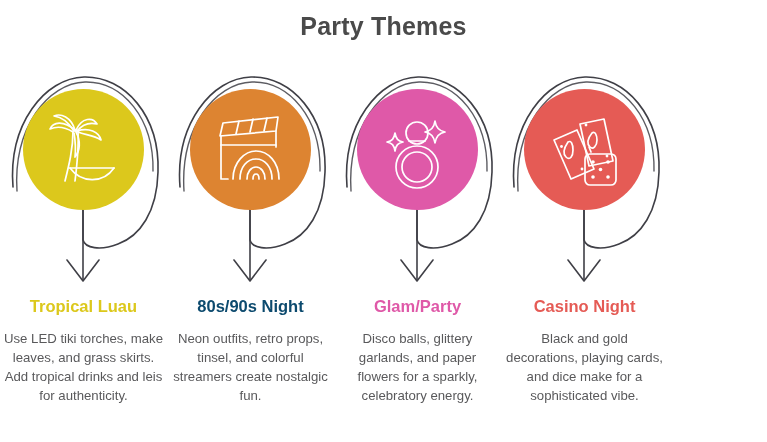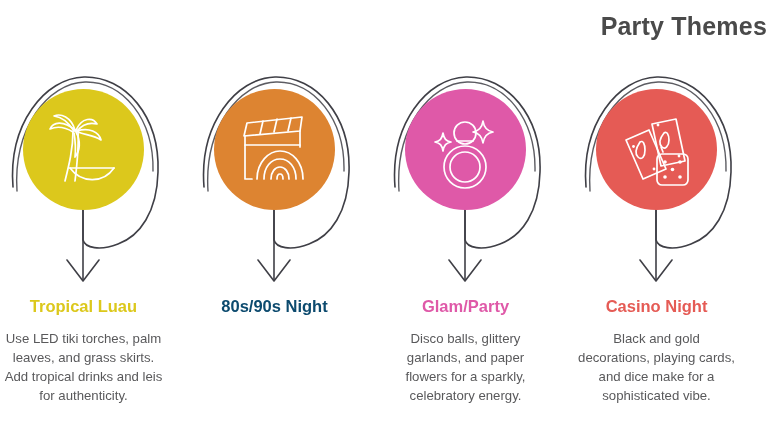--- a/index.html
+++ b/index.html
@@ -13,37 +13,36 @@
     font-family: "Liberation Sans", sans-serif;
     overflow: hidden;
     position: relative;
   }
 
   #page-title {
     position: absolute;
     top: 12px;
     left: 0;
     width: 767px;
-    text-align: right;
+    text-align: center;
     font-size: 25px;
     font-weight: bold;
     color: #4a4a4a;
     letter-spacing: 0.2px;
   }
 
   #cards {
     position: absolute;
     top: 72px;
     left: 0;
     width: 767px;
     height: 370px;
     display: flex;
     flex-direction: row;
     justify-content: flex-start;
-    gap: 24px;
   }
 
   .card {
     width: 167px;
     position: relative;
     display: flex;
     flex-direction: column;
     align-items: center;
   }
 
@@ -121,21 +120,21 @@
             <path d="M54 42 C 66 38, 76 43, 78 51 C 71 46, 62 46, 55 43"></path>
             <path d="M53 43 C 58 52, 57 62, 52 68 C 53 59, 52 50, 51 44"></path>
             <circle cx="52.5" cy="41.5" r="1.6" fill="#ffffff" stroke="none"></circle>
             <path d="M47 79 C 58 94, 80 95, 91 79"></path>
             <path d="M47 79 L 91 79"></path>
           </g>
         </svg>
       </div>
     </div>
     <div class="card-heading" style="color:#DCC81C">Tropical Luau</div>
-    <div class="card-body">Use LED tiki torches, palm leaves, and grass skirts. Add tropical drinks and leis for authenticity.</div>
+    <div class="card-body">Use LED tiki torches, make leaves, and grass skirts. Add tropical drinks and leis for authenticity.</div>
   </div>
 
   <div class="card">
     <div class="ring-wrap">
       <svg class="ring-svg" viewBox="0 0 167 213">
         <path d="M13 115 C 8 52, 45 6, 84 5 C 125 4, 160 44, 158 100 C 157 140, 140 164, 118 172 C 100 179, 85 176, 83 168 L 83 100" fill="none" stroke="#3f3f46" stroke-width="1.6" stroke-linecap="round"></path>
         <path d="M17 119 C 13 56, 48 11, 85 10 C 123 9, 154 47, 153 99" fill="none" stroke="#3f3f46" stroke-width="1.4" stroke-linecap="round" opacity="0.85"></path>
         <path d="M83 112 L 83 208" fill="none" stroke="#3f3f46" stroke-width="1.6" stroke-linecap="round"></path>
         <path d="M67 188 L 83 209 L 99 188" fill="none" stroke="#3f3f46" stroke-width="1.6" stroke-linecap="round" stroke-linejoin="round"></path>
       </svg>
@@ -151,20 +150,21 @@
             <path d="M31 56 L 86 56"></path>
             <path d="M43 90 C 43 73, 55 62, 66 62 C 78 62, 89 73, 89 90"></path>
             <path d="M50 90 C 50 78, 57 70, 66 70 C 75 70, 82 78, 82 90"></path>
             <path d="M57 90 C 57 83, 61 78, 66 78 C 71 78, 75 83, 75 90"></path>
             <path d="M63 90 C 63 87, 64 85, 66 85 C 68 85, 69 87, 69 90"></path>
           </g>
         </svg>
       </div>
     </div>
     <div class="card-heading" style="color:#0c4a6e">80s/90s Night</div>
+    <div class="card-body">Neon outfits, retro props, tinsel, and colorful streamers create nostalgic fun.</div>
   </div>
 
   <div class="card">
     <div class="ring-wrap">
       <svg class="ring-svg" viewBox="0 0 167 213">
         <path d="M13 115 C 8 52, 45 6, 84 5 C 125 4, 160 44, 158 100 C 157 140, 140 164, 118 172 C 100 179, 85 176, 83 168 L 83 100" fill="none" stroke="#3f3f46" stroke-width="1.6" stroke-linecap="round"></path>
         <path d="M17 119 C 13 56, 48 11, 85 10 C 123 9, 154 47, 153 99" fill="none" stroke="#3f3f46" stroke-width="1.4" stroke-linecap="round" opacity="0.85"></path>
         <path d="M83 112 L 83 208" fill="none" stroke="#3f3f46" stroke-width="1.6" stroke-linecap="round"></path>
         <path d="M67 188 L 83 209 L 99 188" fill="none" stroke="#3f3f46" stroke-width="1.6" stroke-linecap="round" stroke-linejoin="round"></path>
       </svg>

